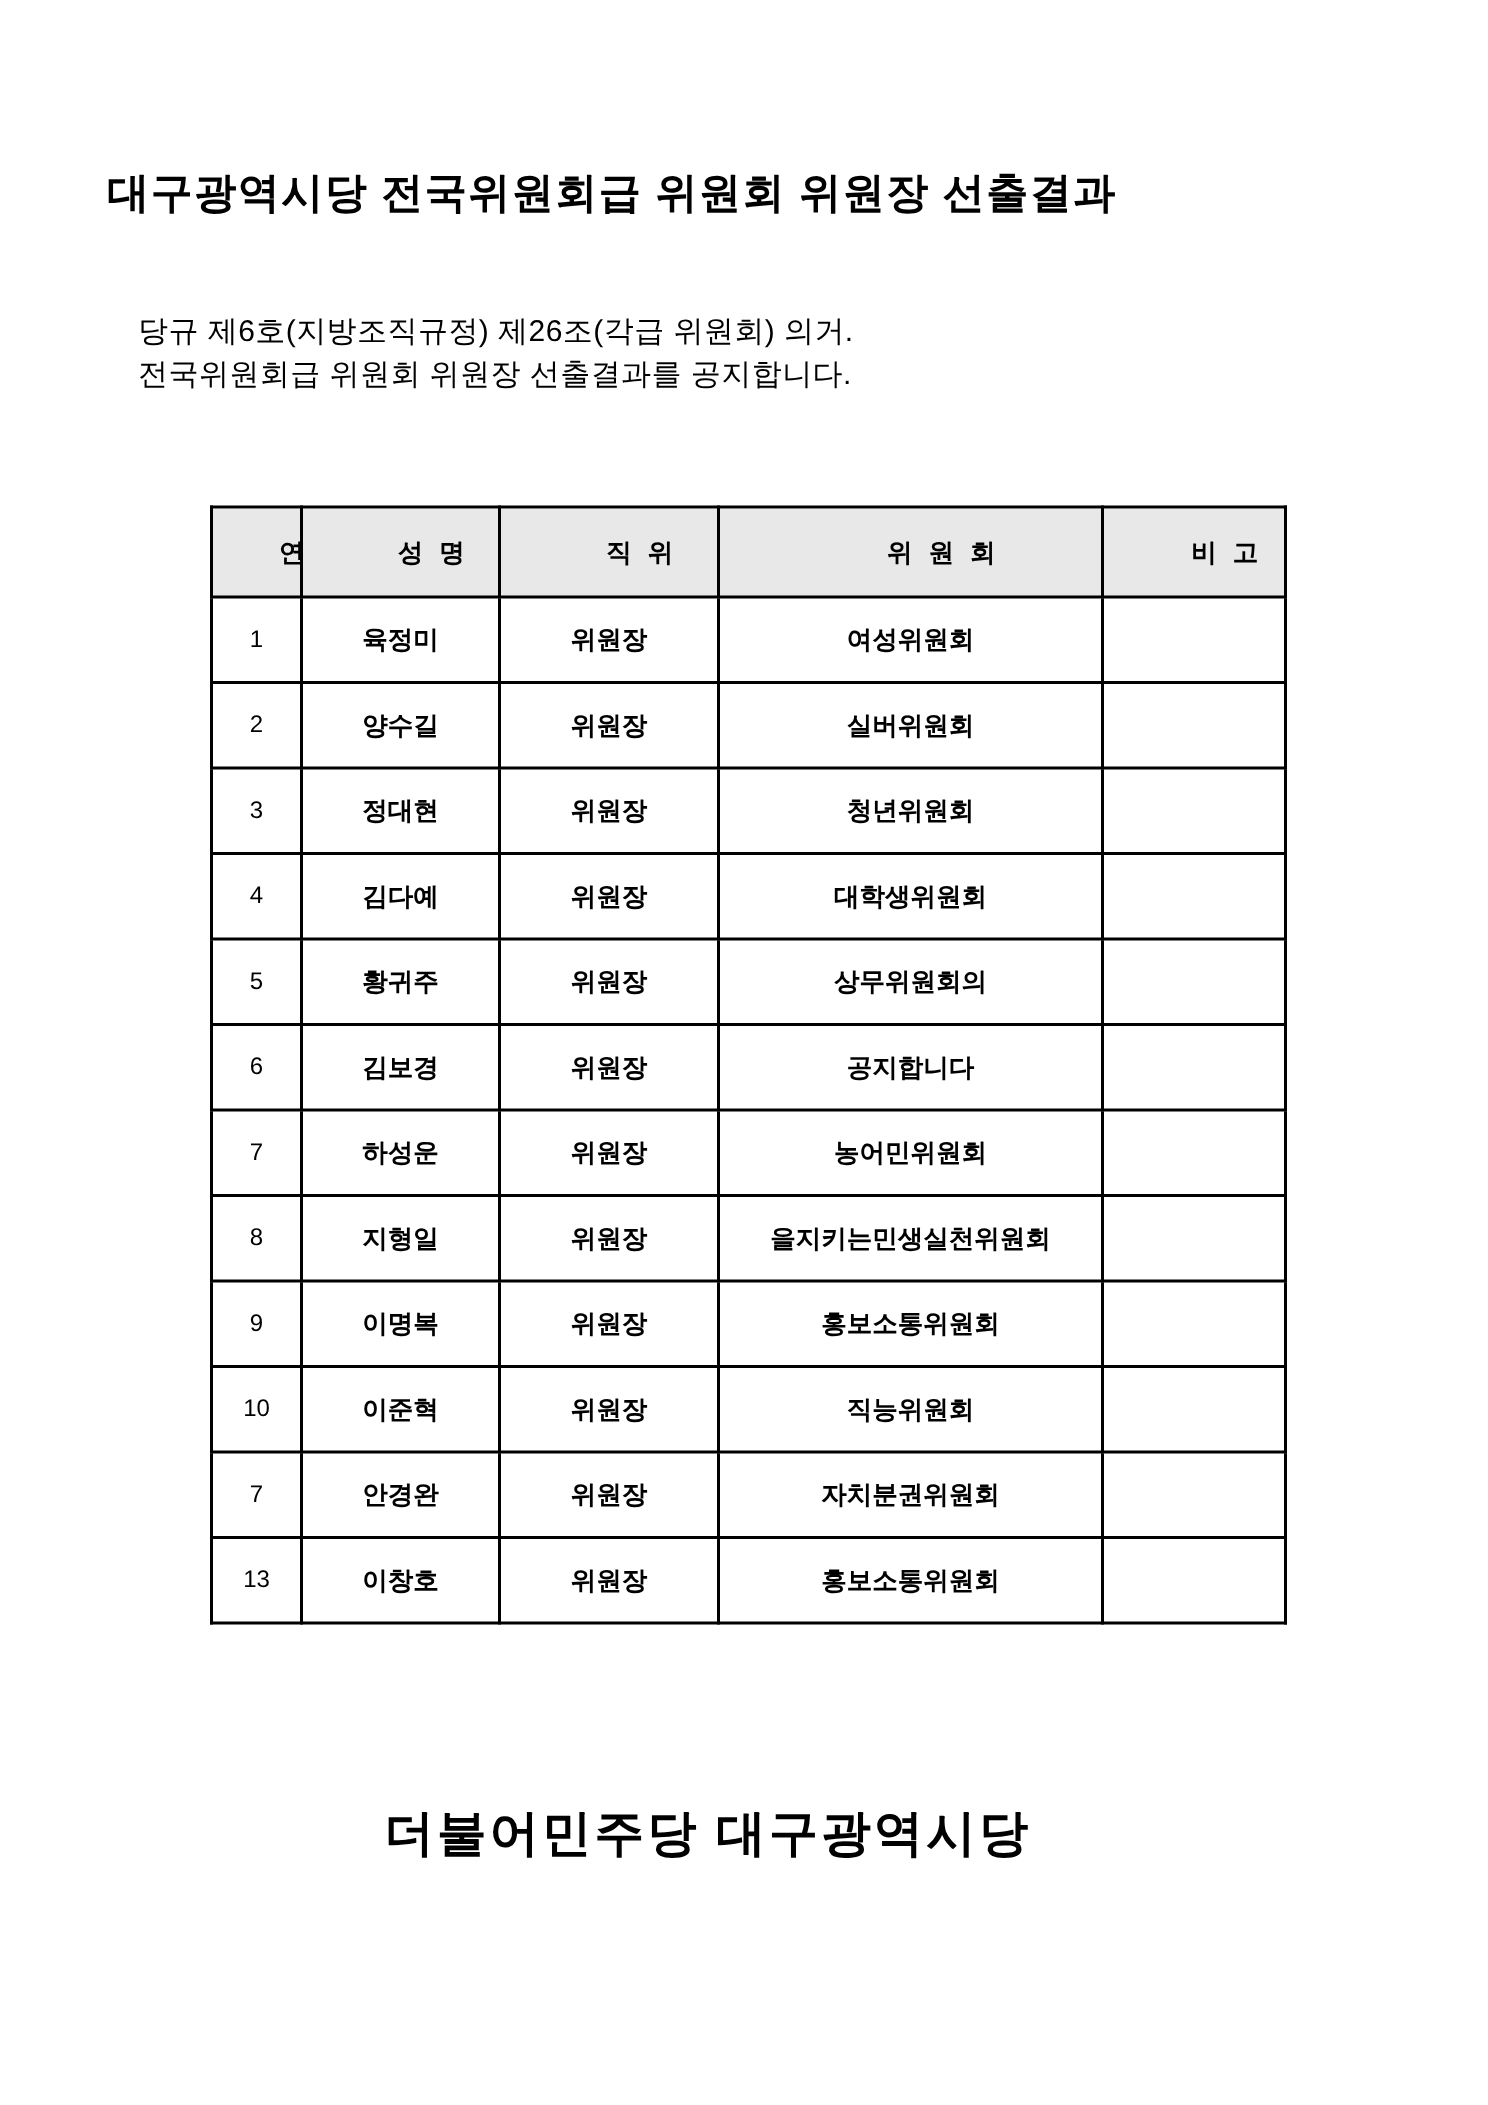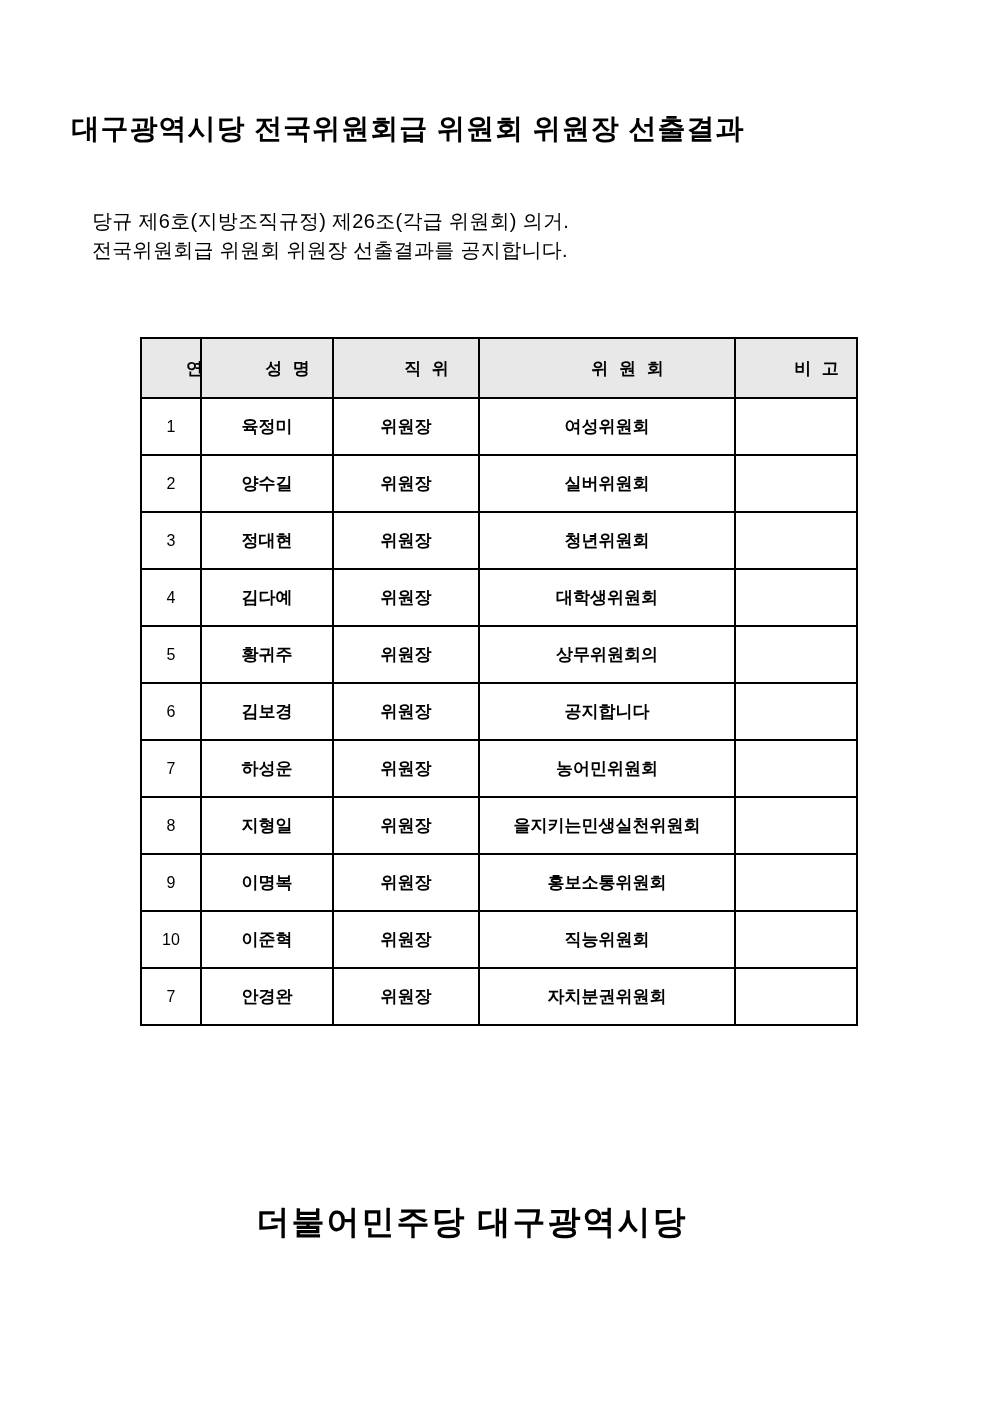--- a/index.html
+++ b/index.html
@@ -189,18 +189,25 @@
         <td>직능위원회</td>
         <td></td>
       </tr>
       <tr>
         <td class="cell-no">7</td>
         <td>안경완</td>
         <td>위원장</td>
         <td>자치분권위원회</td>
         <td></td>
       </tr>
+      <tr>
+        <td class="cell-no">13</td>
+        <td>이창호</td>
+        <td>위원장</td>
+        <td>홍보소통위원회</td>
+        <td></td>
+      </tr>
     </tbody>
   </table>
 
   <div class="doc-footer">더불어민주당 대구광역시당</div>
 
 </div>
 
 </body></html>

